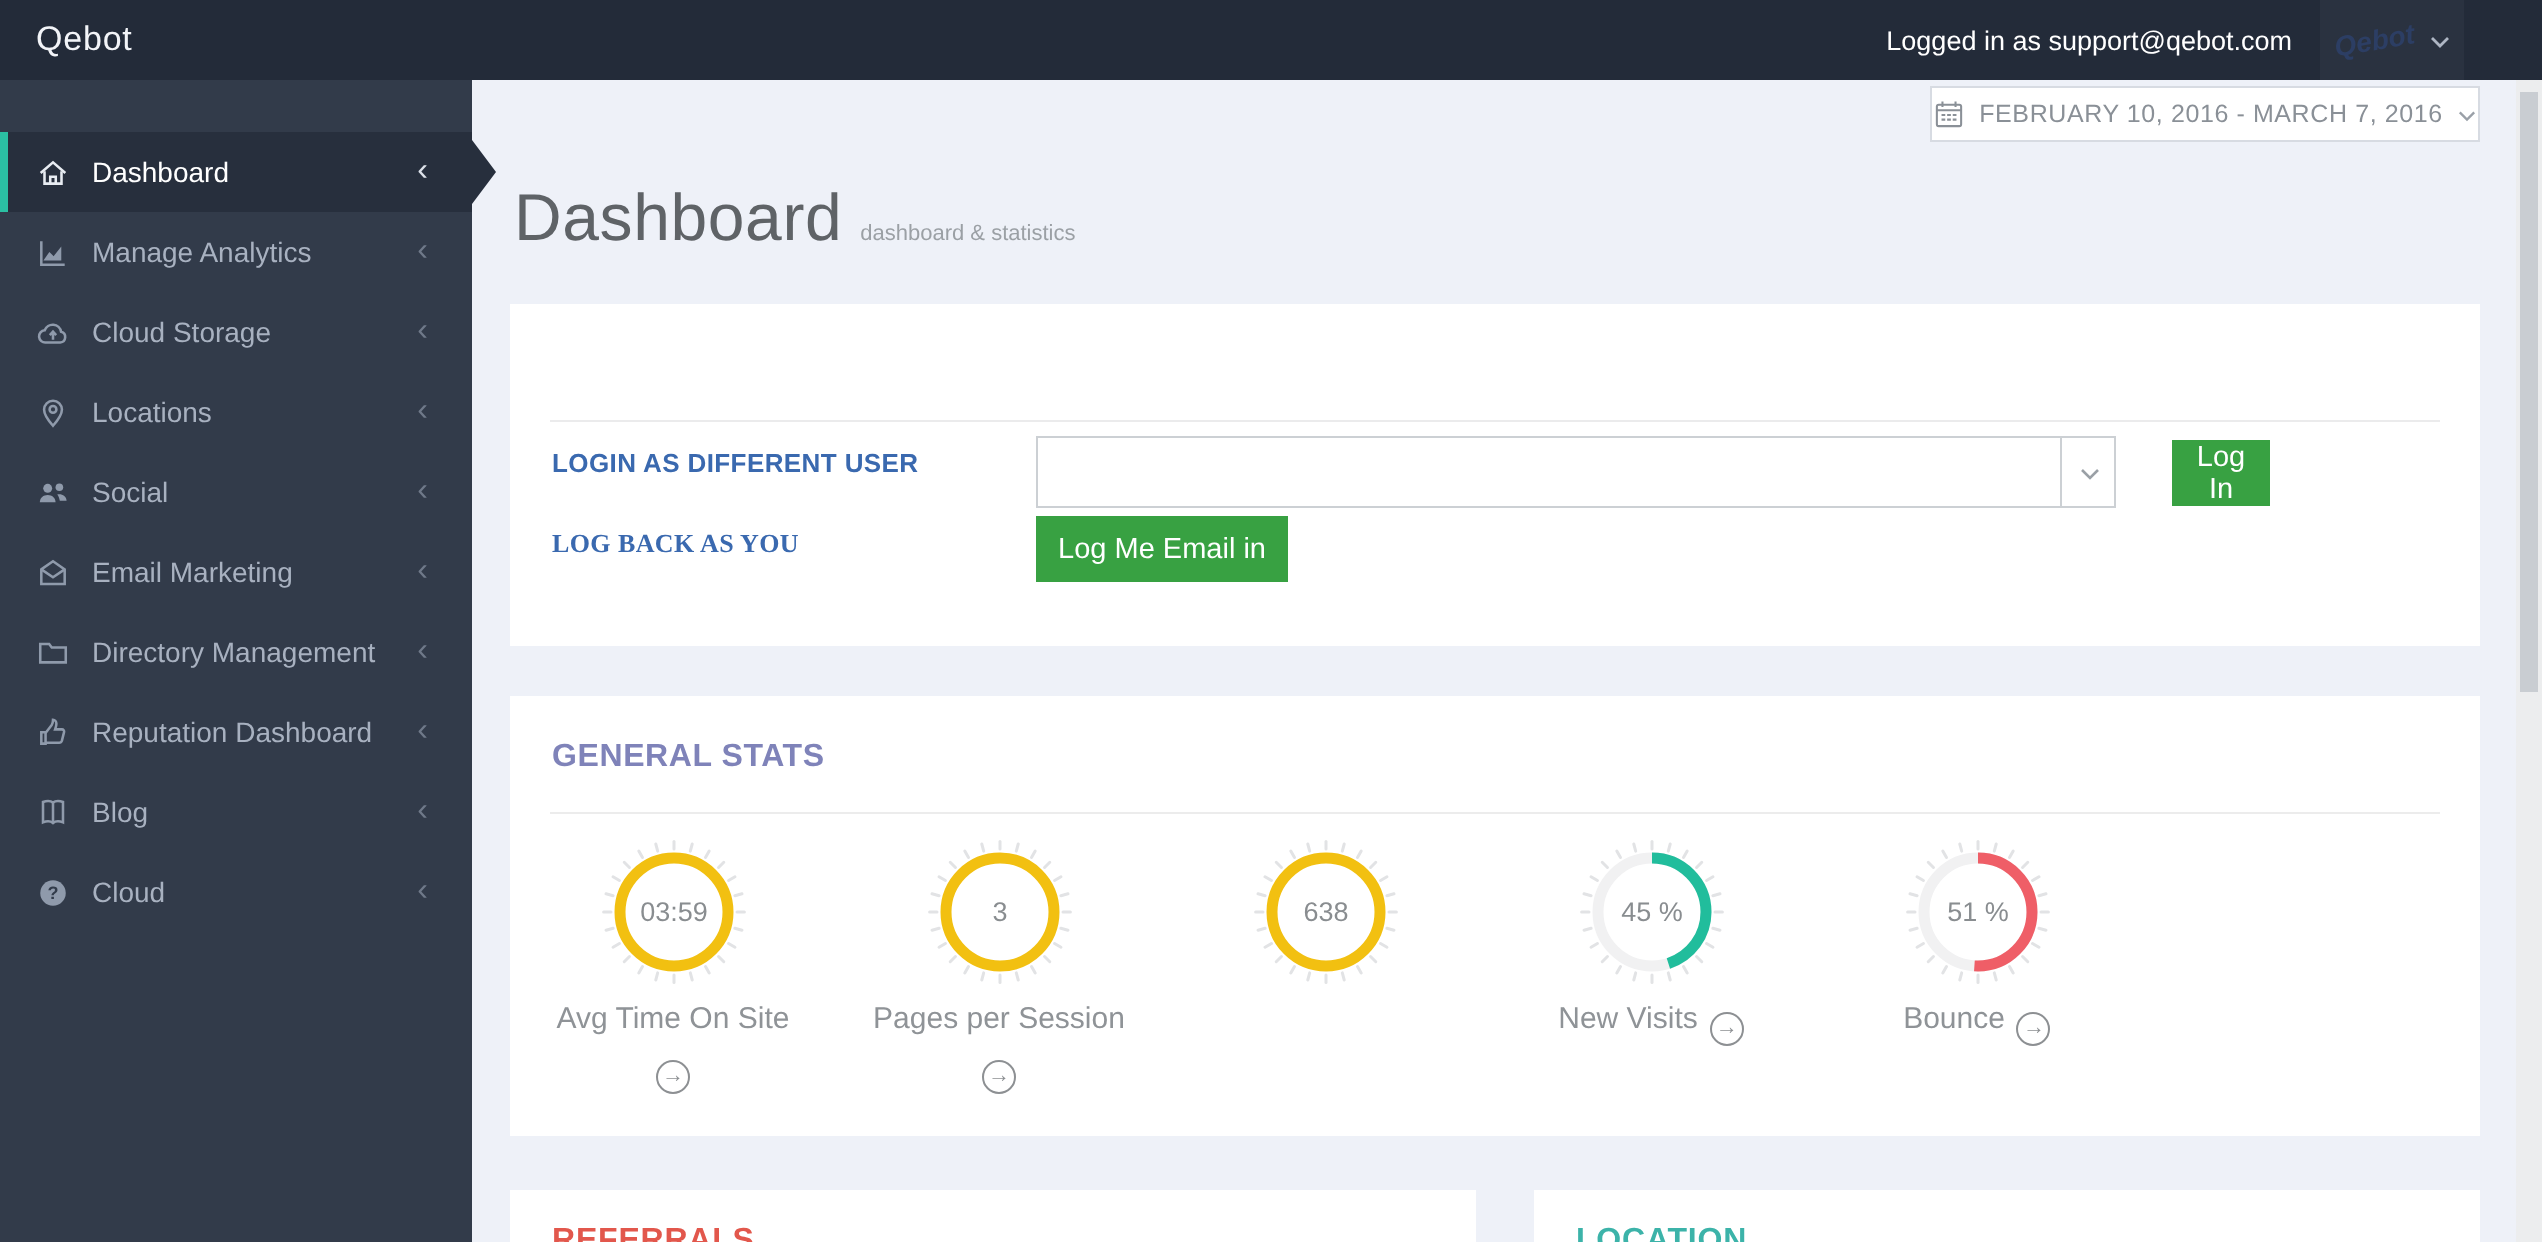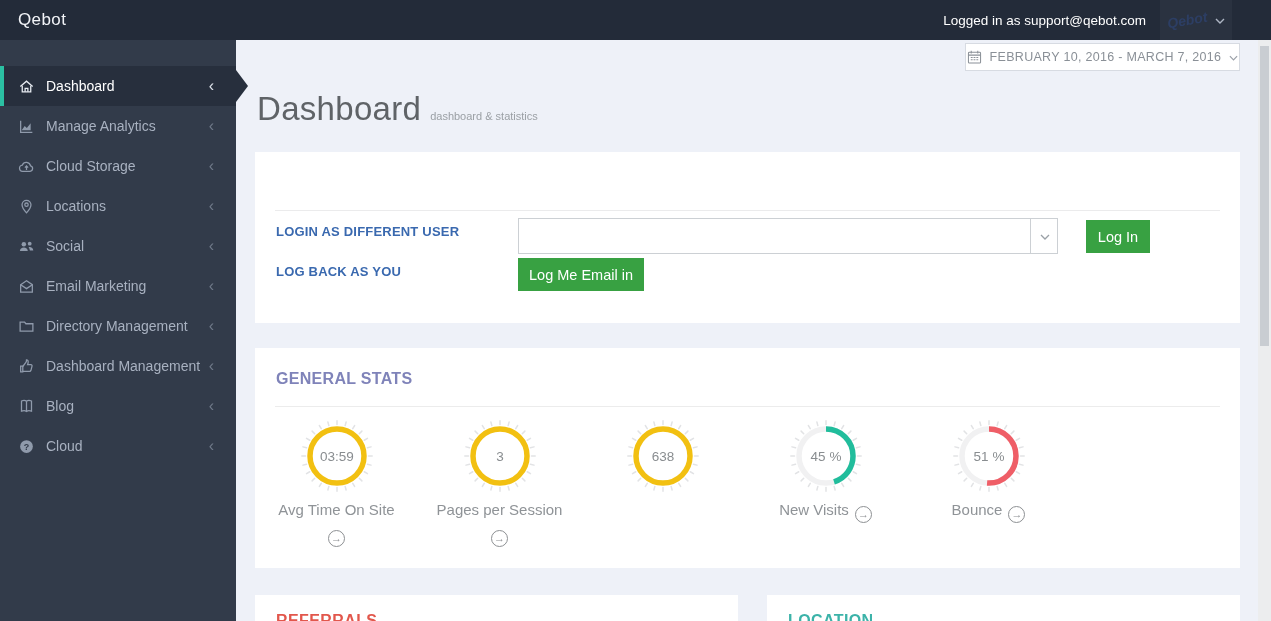--- a/index.html
+++ b/index.html
@@ -42,27 +42,27 @@
   .page-title{font-size:33px;font-weight:300;color:#5f6367;letter-spacing:.3px;}
   .page-sub{font-size:11px;color:#9ba0a5;margin-left:9px;}
 
   .card{position:absolute;background:#ffffff;}
 
   
   .login-card{left:19px;top:112px;width:985px;height:171px;}
   .card-topline{position:absolute;left:20px;right:20px;top:58px;border-top:1px solid #ebebec;}
   .lbl-blue{position:absolute;color:#3a69af;font-weight:bold;font-size:13px;letter-spacing:.2px;}
   .lbl-login{left:21px;top:72px;}
-  .lbl-logback{left:21px;top:112px;}
+  .lbl-logback{left:21px;top:112px;font-family:Liberation Serif, serif;}
   .select{position:absolute;left:263px;top:66px;width:540px;height:36px;border:1px solid #ccd0d4;box-sizing:border-box;background:#fff;
     display:flex;align-items:center;color:#9aa0a6;font-size:15px;padding-left:14px;cursor:pointer;}
   .sel-div{position:absolute;right:26px;top:0;height:100%;border-left:1px solid #ccd0d4;}
   .sel-chev{position:absolute;right:7px;top:15px;color:#9aa0a6;display:inline-flex;}
   .btn-green{background:#38a142;color:#ffffff;font-size:14.5px;display:flex;align-items:center;justify-content:center;cursor:pointer;border:none;}
-  .login-btn{position:absolute;left:831px;top:68px;width:64px;height:33px;}
+  .login-btn{position:absolute;left:831px;top:68px;width:49px;height:33px;}
   .logback-btn{position:absolute;left:263px;top:106px;width:126px;height:33px;}
 
   
   .stats-card{left:19px;top:308px;width:985px;height:220px;}
   .stats-title{position:absolute;left:21px;top:22px;color:#7f83b9;font-weight:bold;font-size:16px;letter-spacing:.3px;}
   .stats-divider{position:absolute;left:20px;right:20px;top:58px;border-top:1px solid #ececec;}
   .gauges{position:absolute;left:0;top:70px;width:815px;display:flex;}
   .gauge-col{width:163px;text-align:center;}
   .gauge-col svg.gauge{display:block;margin:0 auto;}
   .g-label{margin-top:7px;font-size:15px;color:#8f9397;line-height:1.2;}
@@ -169,21 +169,21 @@
         <span>Directory Management</span>
         <span class="chev">‹</span>
       </div>
       <div class="side-item">
         <span class="s-icon">
           <svg viewBox="0 0 16 16" fill="none" stroke="currentColor" stroke-width="1.2">
             <path d="M2.5 7.6h2V13h-2z"></path>
             <path d="M4.5 12.6h6.4c.6 0 1.1-.4 1.3-1l1-4c.2-.7-.3-1.3-1-1.3H9c.3-.8.6-1.7.6-2.6 0-1.1-.8-1.9-1.6-1.9 0 .9-.2 1.9-.6 2.4L4.5 8"></path>
           </svg>
         </span>
-        <span>Dashboard Management</span>
+        <span>Reputation Dashboard</span>
         <span class="chev">‹</span>
       </div>
       <div class="side-item">
         <span class="s-icon">
           <svg viewBox="0 0 16 16" fill="none" stroke="currentColor" stroke-width="1.2">
             <path d="M3.3 2.8c1.6-.6 3.6-.6 4.7.3 1.1-.9 3.1-.9 4.7-.3v9.6c-1.6-.6-3.6-.6-4.7.3-1.1-.9-3.1-.9-4.7-.3z"></path>
             <path d="M8 3.1v9.6"></path>
           </svg>
         </span>
         <span>Blog</span>

